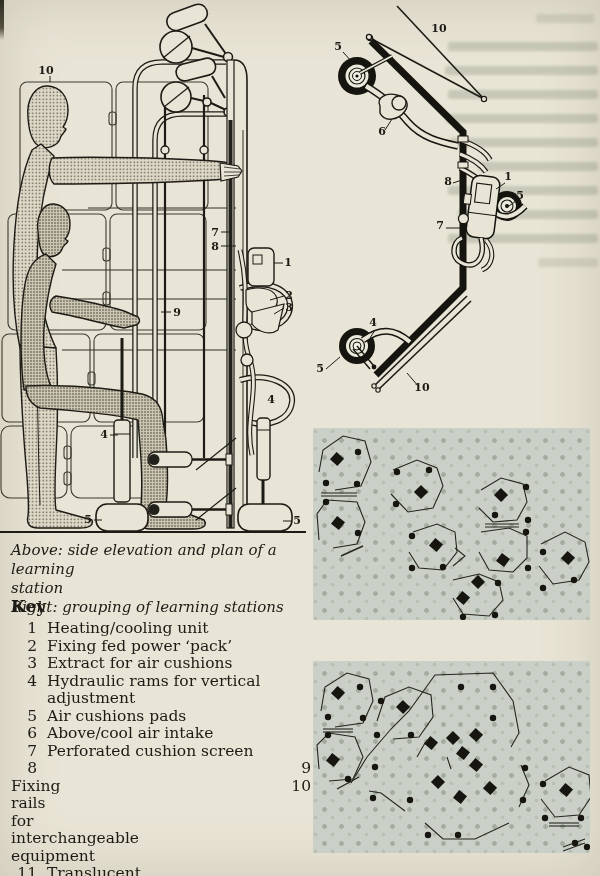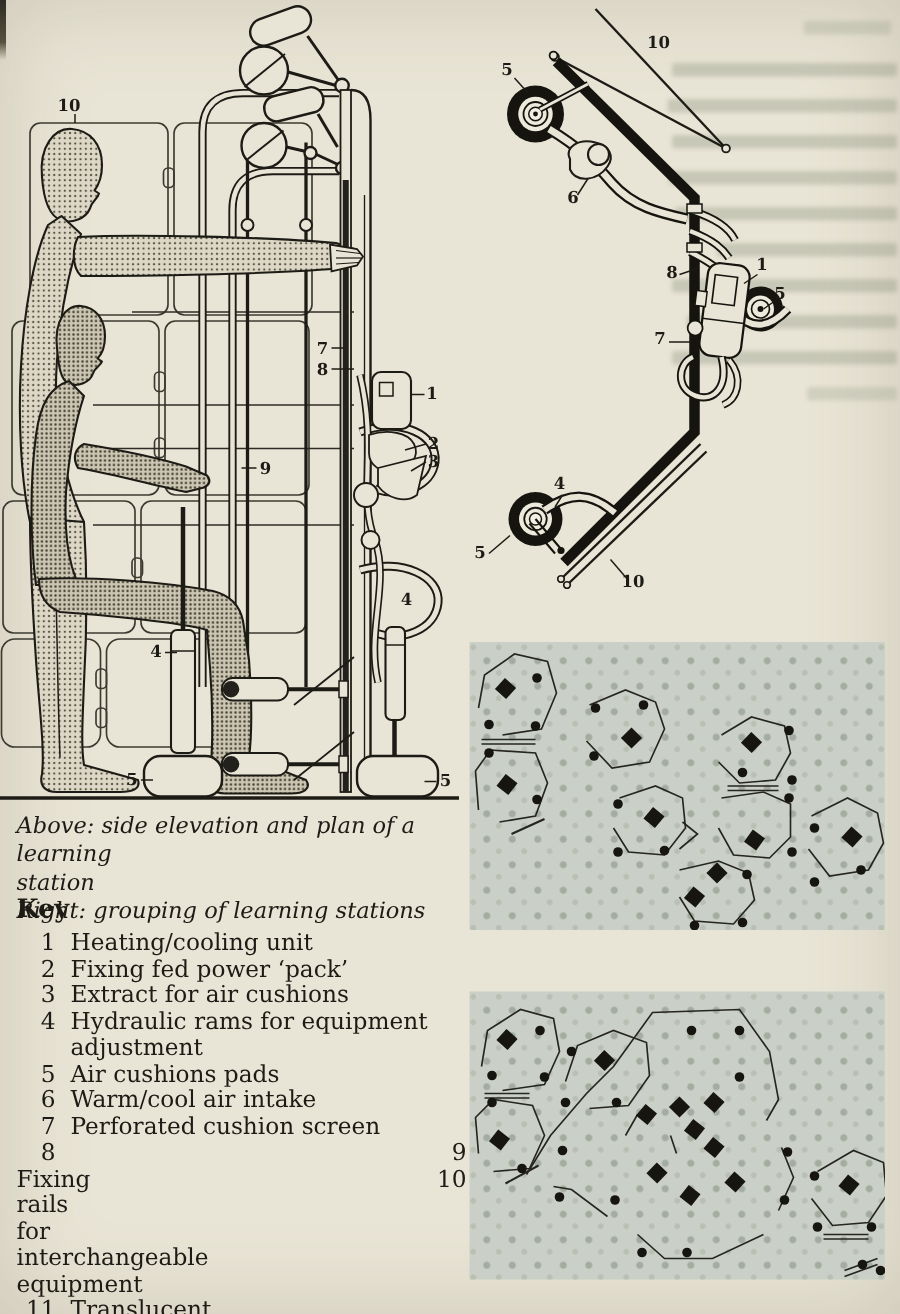--- a/index.html
+++ b/index.html
@@ -506,26 +506,26 @@
   <div class="key-block">
     <p class="key-heading">Key</p>
     <div class="key-grid">
       <span class="key-num">1</span>
       <span class="key-label">Heating/cooling unit</span>
       <span class="key-num">2</span>
       <span class="key-label">Fixing fed power ‘pack’</span>
       <span class="key-num">3</span>
       <span class="key-label">Extract for air cushions</span>
       <span class="key-num">4</span>
-      <span class="key-label">Hydraulic rams for equipment
+      <span class="key-label">Hydraulic rams for vertical
 adjustment</span>
       <span class="key-num">5</span>
       <span class="key-label">Air cushions pads</span>
       <span class="key-num">6</span>
-      <span class="key-label">Warm/cool air intake</span>
+      <span class="key-label">Above/cool air intake</span>
       <span class="key-num">7</span>
       <span class="key-label">Perforated cushion screen</span>
       <span class="key-num">8</span>
       <span class="key-num">9</span>
       <span class="key-label">Fixing rails for interchangeable
 equipment</span>
       <span class="key-num">10</span>
       <span class="key-num">11</span>
       <span class="key-label">Translucent</span>
       <span class="key-num">10</span>

